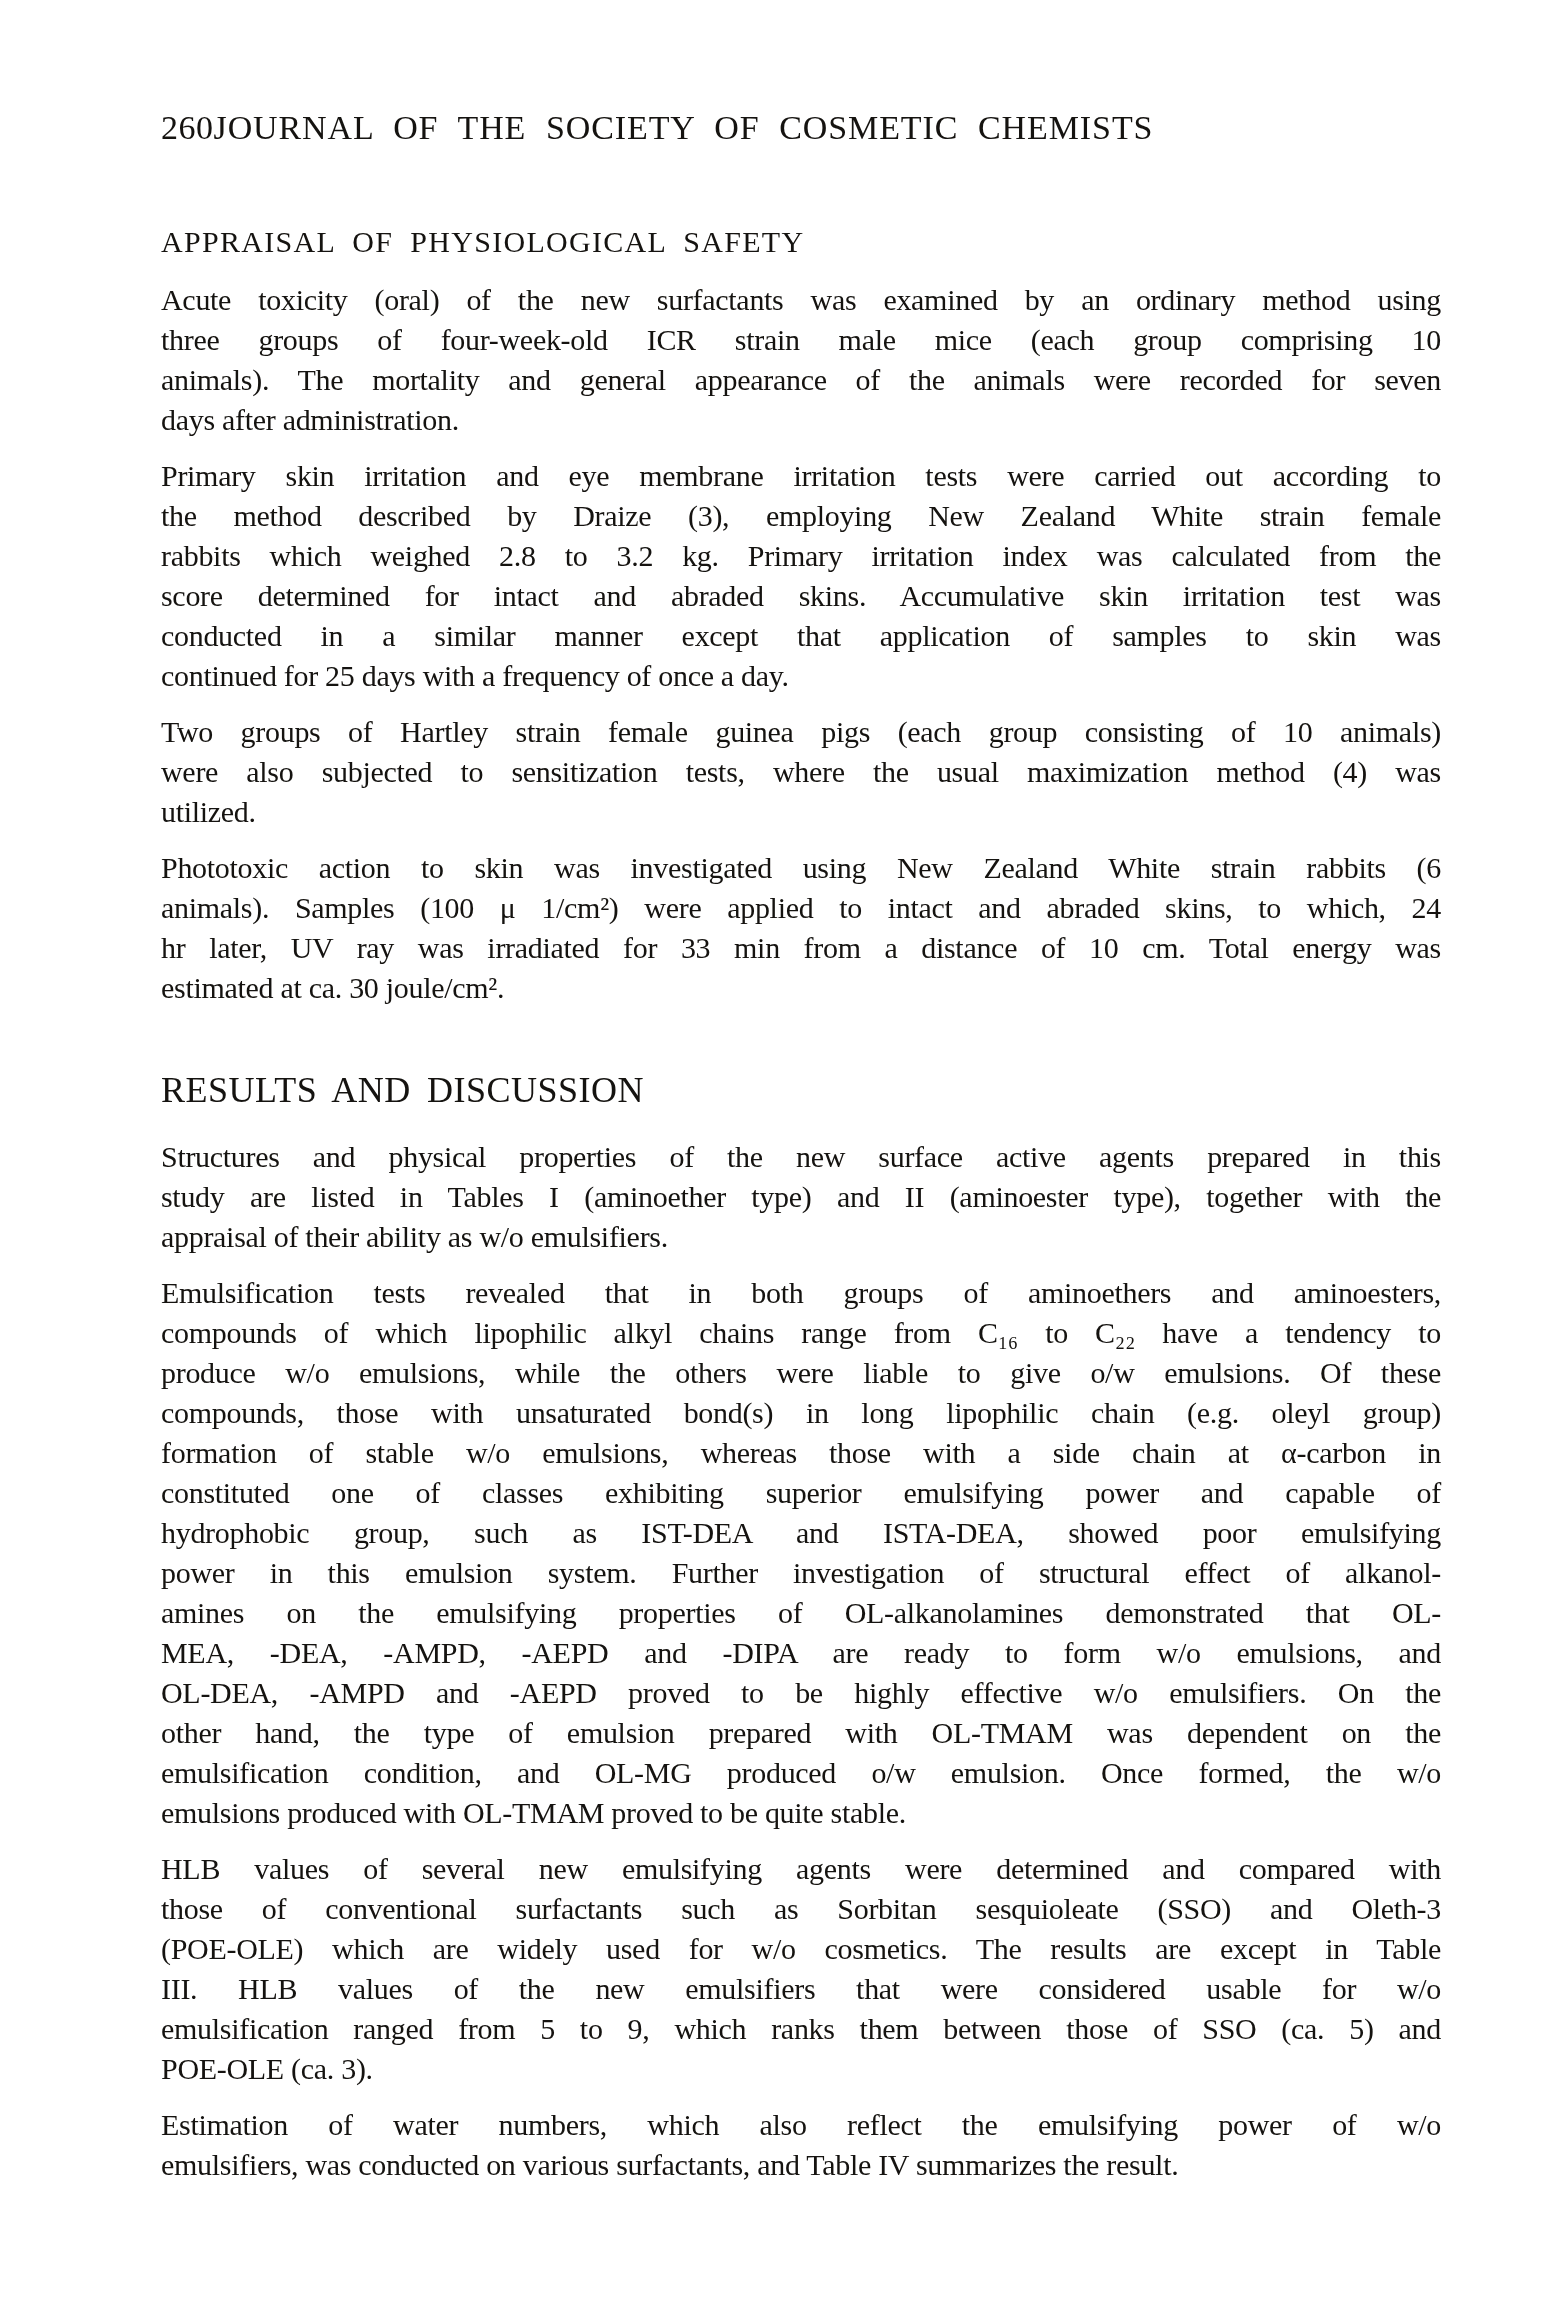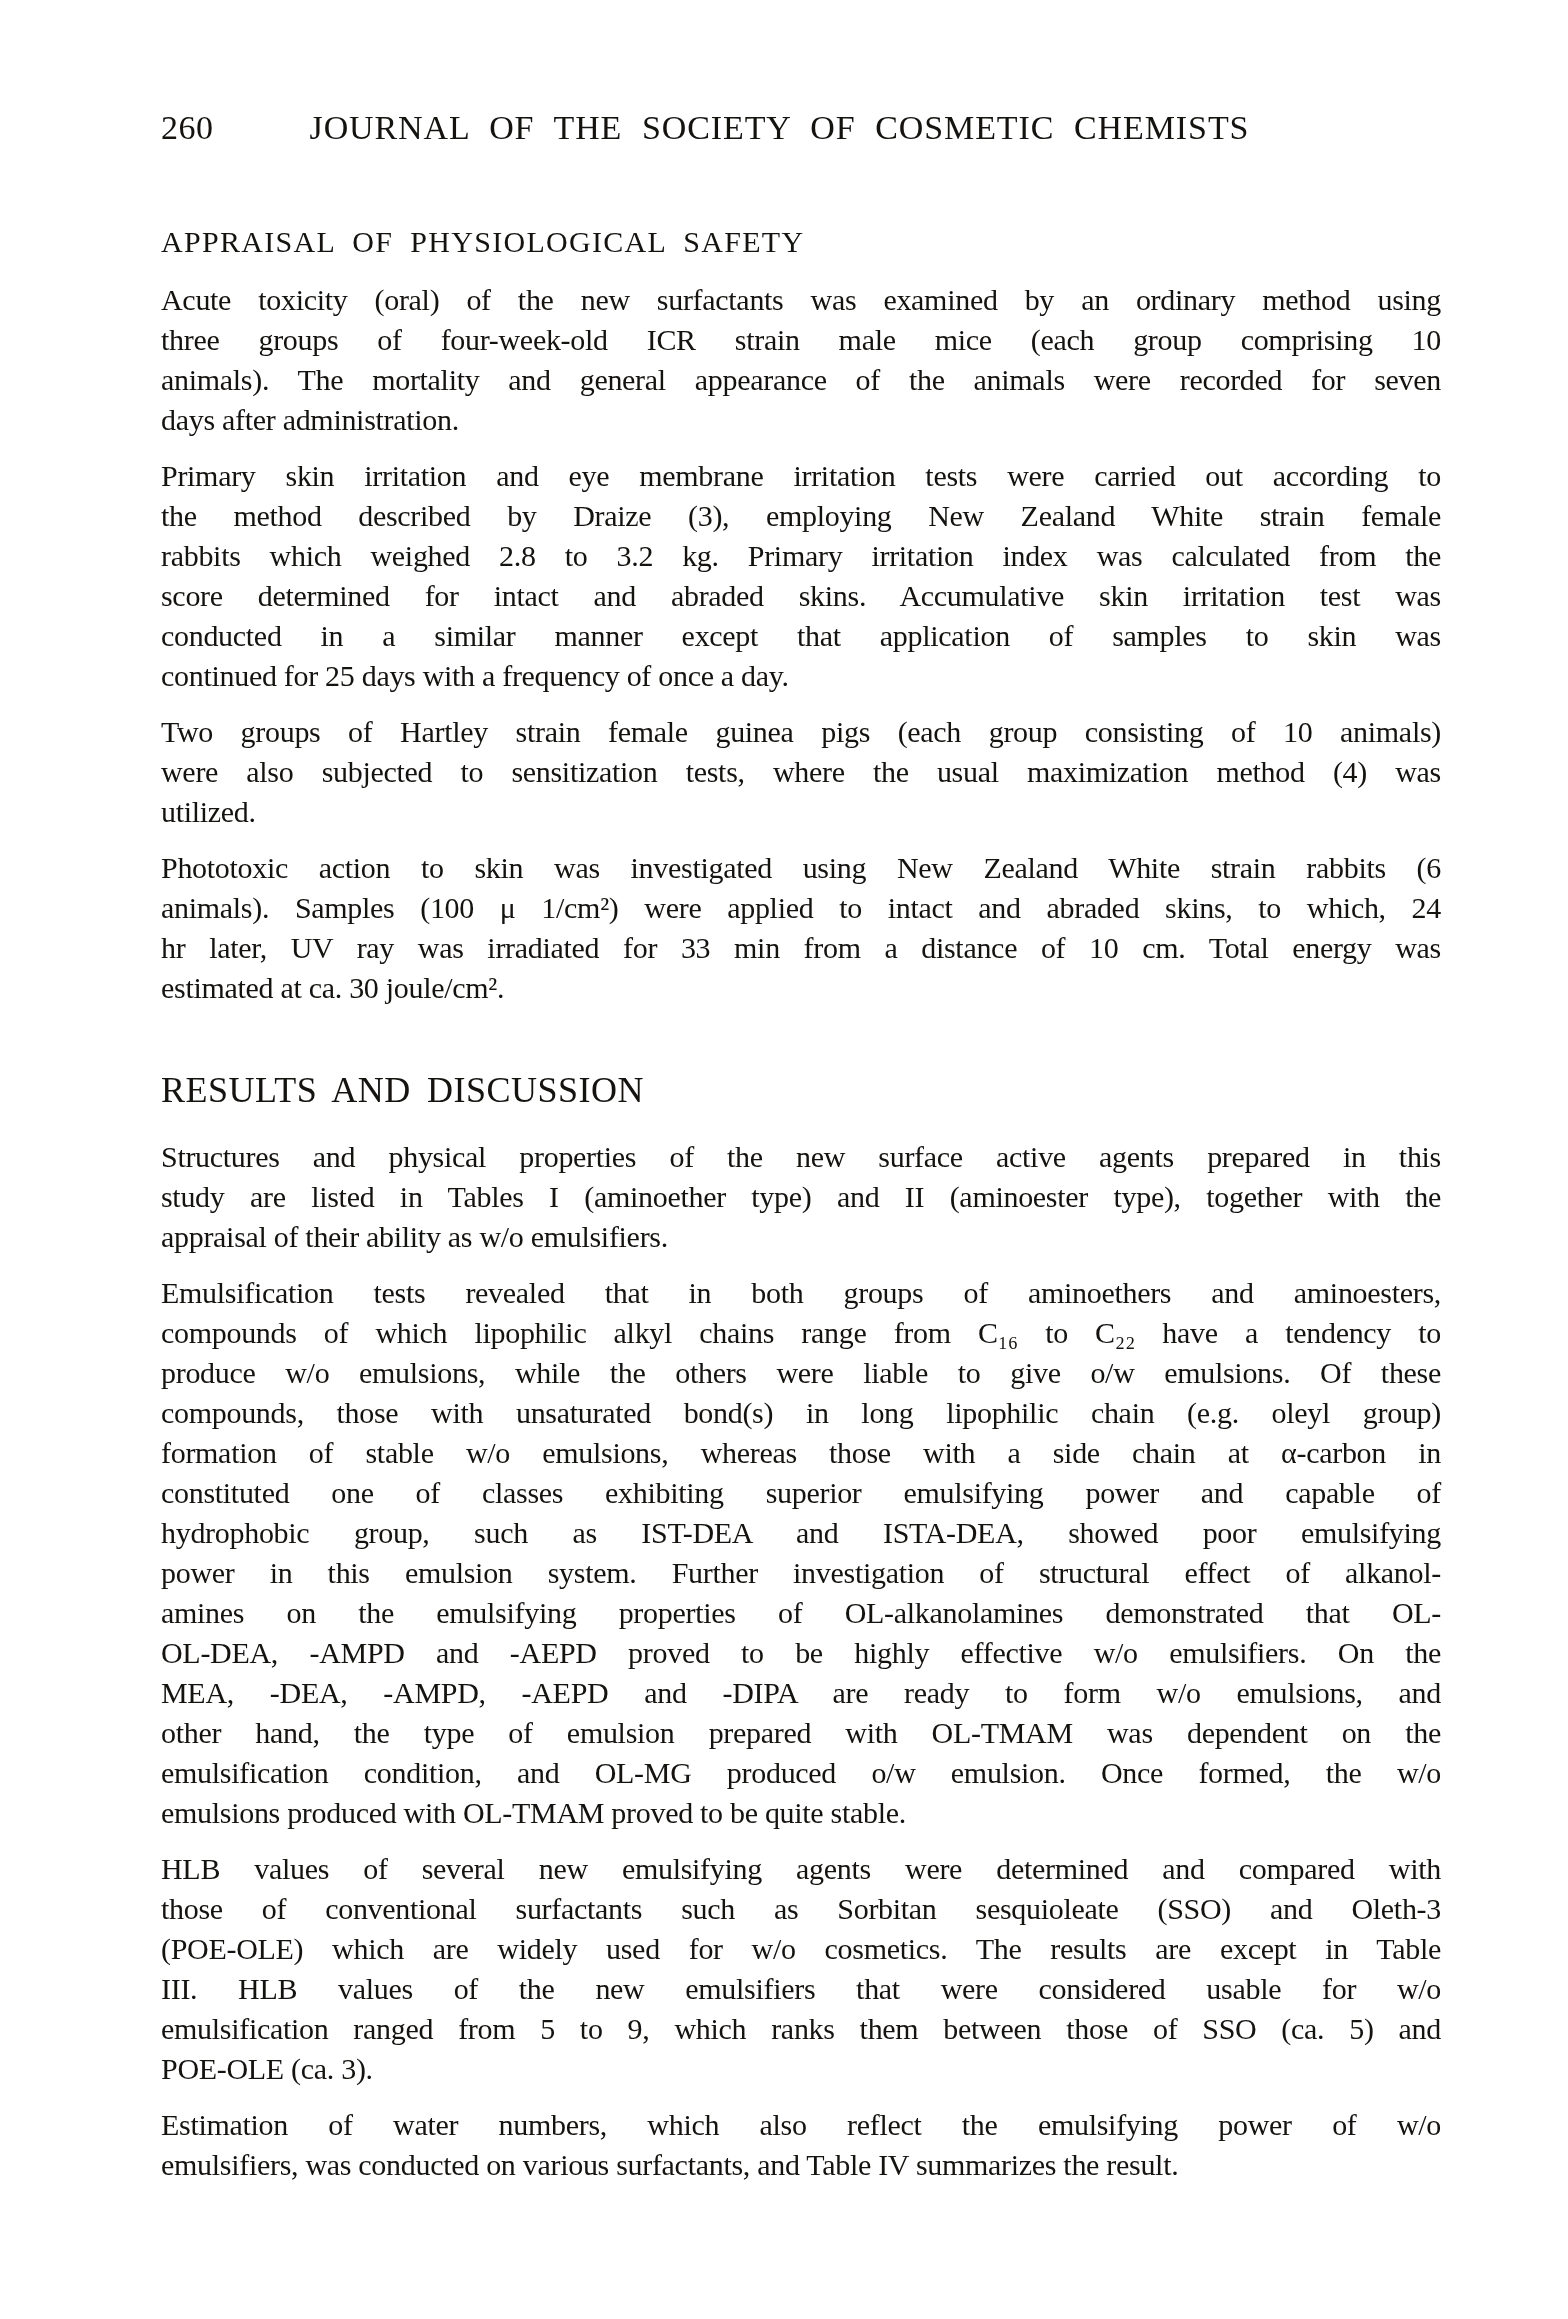--- a/index.html
+++ b/index.html
@@ -24,21 +24,20 @@
   .page-header {
     padding-top: 107px;
     display: flex;
     align-items: baseline;
     font-size: 34px;
     line-height: 41px;
     white-space: nowrap;
   }
   .page-number {
     letter-spacing: 0.5px;
-    margin-right: 96px;
   }
   .journal-title {
     letter-spacing: 0.9px;
     word-spacing: 10.3px;
   }
   .subsection-heading {
     margin: 77px 0 0 0;
     font-size: 30px;
     font-weight: 400;
     line-height: 34px;
@@ -122,22 +121,22 @@
       <div class="para">
         <div class="line">Emulsification tests revealed that in both groups of aminoethers and aminoesters,</div>
         <div class="line">compounds of which lipophilic alkyl chains range from C₁₆ to C₂₂ have a tendency to</div>
         <div class="line">produce w/o emulsions, while the others were liable to give o/w emulsions. Of these</div>
         <div class="line">compounds, those with unsaturated bond(s) in long lipophilic chain (e.g. oleyl group)</div>
         <div class="line">formation of stable w/o emulsions, whereas those with a side chain at α-carbon in</div>
         <div class="line">constituted one of classes exhibiting superior emulsifying power and capable of</div>
         <div class="line">hydrophobic group, such as IST-DEA and ISTA-DEA, showed poor emulsifying</div>
         <div class="line">power in this emulsion system. Further investigation of structural effect of alkanol-</div>
         <div class="line">amines on the emulsifying properties of OL-alkanolamines demonstrated that OL-</div>
+        <div class="line">MEA, -DEA, -AMPD, -AEPD and -DIPA are ready to form w/o emulsions, and</div>
         <div class="line">OL-DEA, -AMPD and -AEPD proved to be highly effective w/o emulsifiers. On the</div>
-        <div class="line">MEA, -DEA, -AMPD, -AEPD and -DIPA are ready to form w/o emulsions, and</div>
         <div class="line">other hand, the type of emulsion prepared with OL-TMAM was dependent on the</div>
         <div class="line">emulsification condition, and OL-MG produced o/w emulsion. Once formed, the w/o</div>
         <div class="line">emulsions produced with OL-TMAM proved to be quite stable.</div>
       </div>
 
       <div class="para">
         <div class="line">HLB values of several new emulsifying agents were determined and compared with</div>
         <div class="line">those of conventional surfactants such as Sorbitan sesquioleate (SSO) and Oleth-3</div>
         <div class="line">(POE-OLE) which are widely used for w/o cosmetics. The results are except in Table</div>
         <div class="line">III. HLB values of the new emulsifiers that were considered usable for w/o</div>

